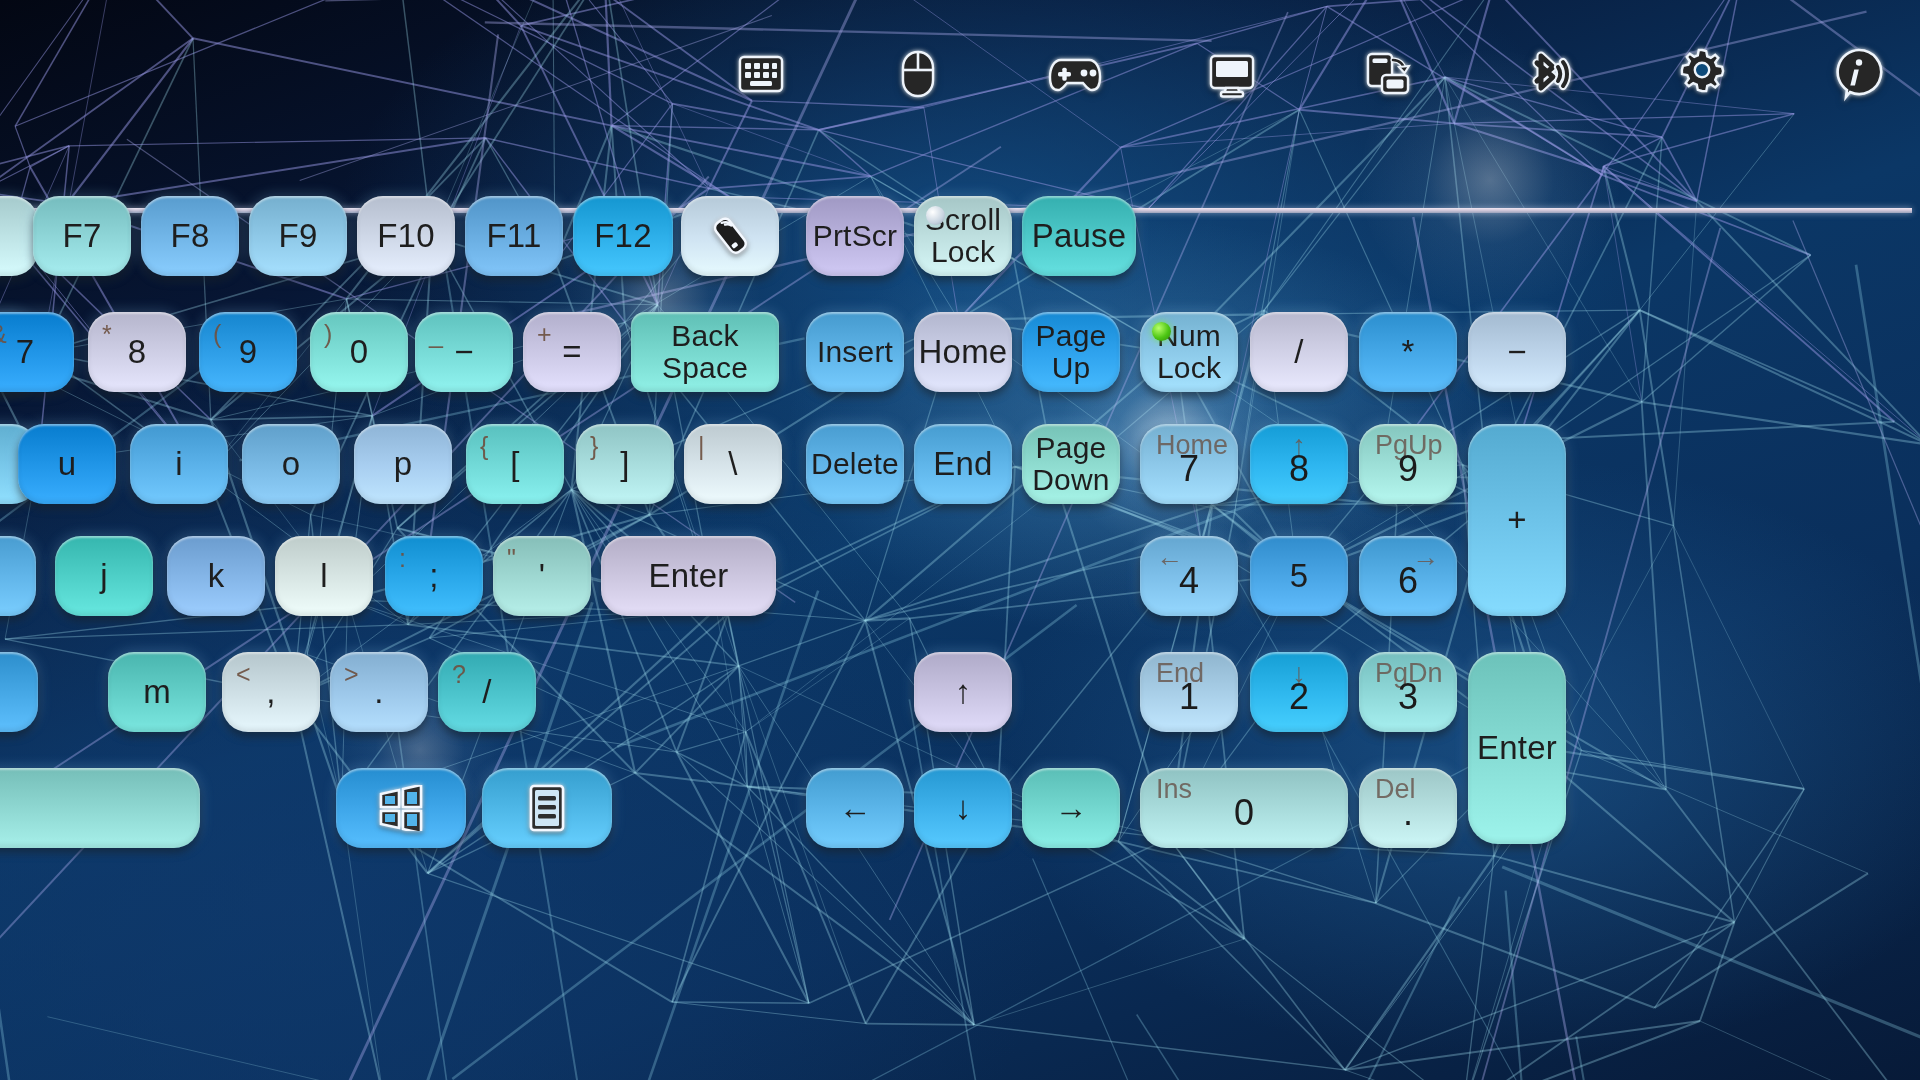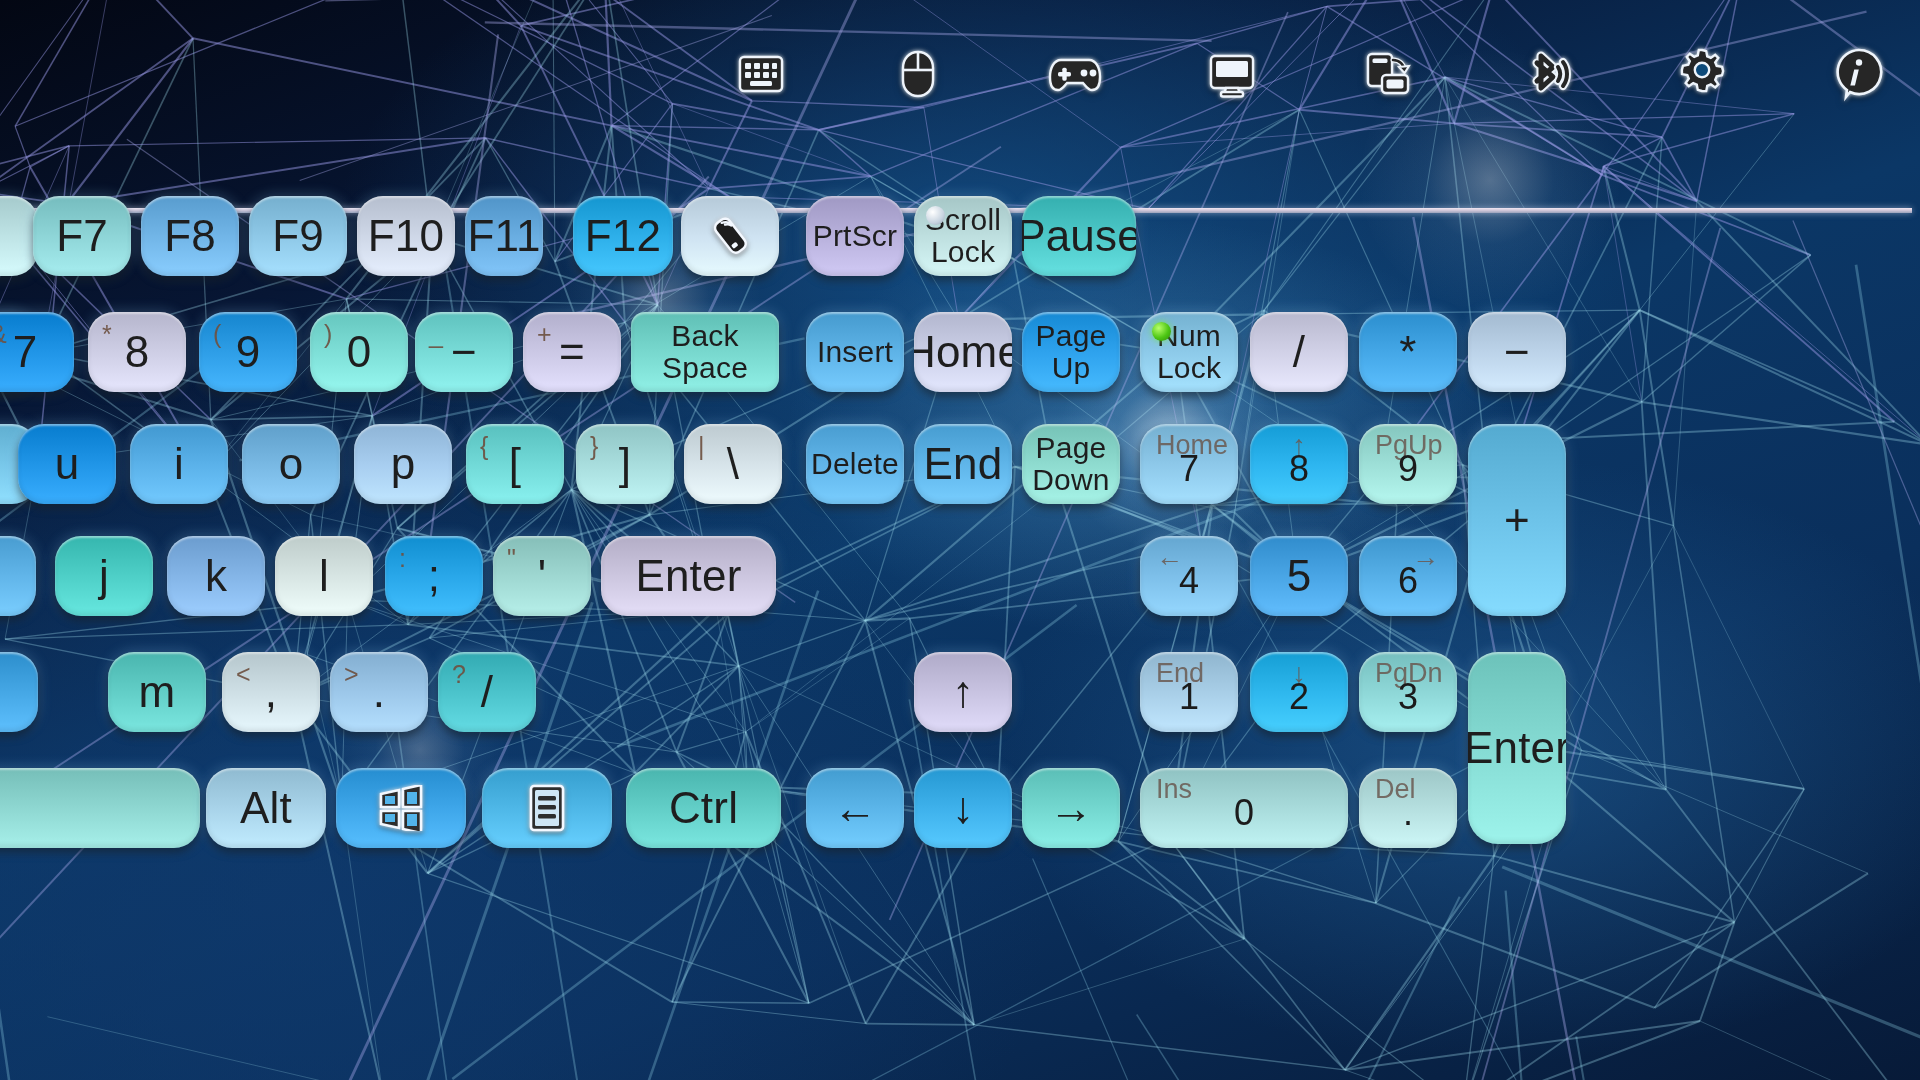--- a/index.html
+++ b/index.html
@@ -40,21 +40,21 @@
     background: linear-gradient(180deg,#f0e6f2 0%, #cfc6d8 50%, #9aa2bb 100%);
     box-shadow: 0 0 6px rgba(220,225,245,0.55); }
 
   
   #keys { position:absolute; left:0; top:0; width:1920px; height:1080px; }
   .key { position:absolute; border-radius:26px;
     box-shadow: 0 5px 9px rgba(0,0,0,0.48), 0 0 14px rgba(150,210,255,0.30),
                 inset 0 2px 2px rgba(255,255,255,0.45), inset 0 -3px 5px rgba(0,0,0,0.10);
     display:flex; align-items:center; justify-content:center;
     color:#1b1b1b; cursor:pointer; user-select:none; overflow:hidden; }
-  .key .lbl { font-size:44px; line-height:1.06; text-align:center; letter-spacing:0.2px;
+  .key .lbl { font-size:33px; line-height:1.06; text-align:center; letter-spacing:0.2px;
     color:#1e1e1e; padding:0 4px; }
   .key.small .lbl { font-size:30px; }
   .key .shift { position:absolute; left:14px; top:8px; font-size:25px; color:#6e5242; opacity:0.92; }
   .key .sec { position:absolute; left:16px; top:6px; font-size:27px; color:#6a5a52; opacity:0.86; }
   .key .sec.ctr { left:0; right:0; text-align:center; }
   .key .num { position:absolute; left:0; right:0; bottom:14px; text-align:center; font-size:36px; }
   .key .led { position:absolute; left:12px; top:10px; width:19px; height:19px; border-radius:50%;
     background: radial-gradient(circle at 35% 32%, #b8ff6a, #4dc614 55%, #2f8c08);
     box-shadow: 0 0 7px rgba(120,240,60,0.75); }
   .key svg { display:block; }
@@ -639,21 +639,21 @@
       </div>
       <div class="key" style="left: 141px; top: 196px; width: 98px; height: 80px; background: linear-gradient(rgb(88, 156, 206) 0%, rgb(114, 182, 232) 52%, rgb(138, 206, 255) 100%);">
         <span class="lbl">F8</span>
       </div>
       <div class="key" style="left: 249px; top: 196px; width: 98px; height: 80px; background: linear-gradient(rgb(117, 175, 206) 0%, rgb(143, 201, 232) 52%, rgb(167, 225, 255) 100%);">
         <span class="lbl">F9</span>
       </div>
       <div class="key" style="left: 357px; top: 196px; width: 98px; height: 80px; background: linear-gradient(rgb(181, 190, 206) 0%, rgb(207, 216, 232) 52%, rgb(231, 240, 255) 100%);">
         <span class="lbl">F10</span>
       </div>
-      <div class="key" style="left: 465px; top: 196px; width: 78px; height: 80px; background: linear-gradient(rgb(80, 148, 200) 0%, rgb(106, 174, 226) 52%, rgb(130, 198, 250) 100%);">
+      <div class="key" style="left: 465px; top: 196px; width: 98px; height: 80px; background: linear-gradient(rgb(80, 148, 200) 0%, rgb(106, 174, 226) 52%, rgb(130, 198, 250) 100%);">
         <span class="lbl">F11</span>
       </div>
       <div class="key" style="left: 573px; top: 196px; width: 100px; height: 80px; background: linear-gradient(rgb(20, 150, 208) 0%, rgb(46, 176, 234) 52%, rgb(70, 200, 255) 100%);">
         <span class="lbl">F12</span>
       </div>
       <div class="key" style="left: 681px; top: 196px; width: 98px; height: 80px; background: linear-gradient(rgb(181, 201, 216) 0%, rgb(207, 227, 242) 52%, rgb(231, 251, 255) 100%);">
         <span>
           <svg width="52" height="52" viewBox="0 0 52 52" class="ico-shadow">
             <g transform="rotate(-38 26 26)">
               <rect x="18" y="8" width="17" height="36" rx="6" fill="#1d1d1d" stroke="#f3f8ff" stroke-width="2.4"></rect>
@@ -836,23 +836,20 @@
         <span class="num">2</span>
       </div>
       <div class="key" style="left: 1359px; top: 652px; width: 98px; height: 80px; background: linear-gradient(rgb(117, 190, 190) 0%, rgb(143, 216, 216) 52%, rgb(167, 240, 240) 100%);">
         <span class="sec">PgDn</span>
         <span class="num">3</span>
       </div>
       <div class="key" style="left: 1468px; top: 652px; width: 98px; height: 192px; background: linear-gradient(rgb(108, 194, 186) 0%, rgb(134, 220, 212) 52%, rgb(158, 244, 236) 100%); border-radius: 30px;">
         <span class="lbl">Enter</span>
       </div>
       <div class="key" style="left: -120px; top: 768px; width: 320px; height: 80px; background: linear-gradient(rgb(117, 190, 184) 0%, rgb(143, 216, 210) 52%, rgb(167, 240, 234) 100%);"></div>
-      <div class="key" style="left: 206px; top: 768px; width: 120px; height: 80px; background: linear-gradient(rgb(143, 186, 208) 0%, rgb(169, 212, 234) 52%, rgb(193, 236, 255) 100%);">
-        <span class="lbl">Alt</span>
-      </div>
       <div class="key" style="left: 336px; top: 768px; width: 130px; height: 80px; background: linear-gradient(rgb(37, 141, 208) 0%, rgb(63, 167, 234) 52%, rgb(87, 191, 255) 100%);">
         <span>
           <svg width="48" height="46" viewBox="0 0 48 46" class="ico-shadow">
             <path d="M4 9l18-4v17H4z" fill="#2d2d2d" stroke="#f3f8ff" stroke-width="2.6"></path>
             <path d="M26 4l18-4v22H26z" fill="#2d2d2d" stroke="#f3f8ff" stroke-width="2.6"></path>
             <path d="M4 26h18v17L4 39z" fill="#2d2d2d" stroke="#f3f8ff" stroke-width="2.6"></path>
             <path d="M26 26h18v22l-18-4z" fill="#2d2d2d" stroke="#f3f8ff" stroke-width="2.6"></path>
             <rect x="8" y="11" width="10" height="8" fill="#52b4ea"></rect>
             <rect x="30" y="7" width="10" height="12" fill="#52b4ea"></rect>
             <rect x="8" y="29" width="10" height="8" fill="#52b4ea"></rect>
@@ -864,23 +861,20 @@
         <span>
           <svg width="42" height="50" viewBox="0 0 42 50" class="ico-shadow">
             <rect x="5" y="3" width="32" height="44" rx="3" fill="#2d2d2d" stroke="#f3f8ff" stroke-width="2.6"></rect>
             <rect x="9" y="7" width="24" height="36" rx="1.5" fill="#cfe6f5"></rect>
             <rect x="12" y="13" width="18" height="4.5" rx="1.6" fill="#2d2d2d"></rect>
             <rect x="12" y="22" width="18" height="4.5" rx="1.6" fill="#2d2d2d"></rect>
             <rect x="12" y="31" width="18" height="4.5" rx="1.6" fill="#2d2d2d"></rect>
           </svg>
         </span>
       </div>
-      <div class="key" style="left: 626px; top: 768px; width: 155px; height: 80px; background: linear-gradient(rgb(73, 181, 174) 0%, rgb(99, 207, 200) 52%, rgb(123, 231, 224) 100%);">
-        <span class="lbl">Ctrl</span>
-      </div>
       <div class="key" style="left: 806px; top: 768px; width: 98px; height: 80px; background: linear-gradient(rgb(66, 156, 208) 0%, rgb(92, 182, 234) 52%, rgb(116, 206, 255) 100%);">
         <span class="lbl">←</span>
       </div>
       <div class="key" style="left: 914px; top: 768px; width: 98px; height: 80px; background: linear-gradient(rgb(37, 152, 210) 0%, rgb(63, 178, 236) 52%, rgb(87, 202, 255) 100%);">
         <span class="lbl">↓</span>
       </div>
       <div class="key" style="left: 1022px; top: 768px; width: 98px; height: 80px; background: linear-gradient(rgb(90, 190, 182) 0%, rgb(116, 216, 208) 52%, rgb(140, 240, 232) 100%);">
         <span class="lbl">→</span>
       </div>
       <div class="key" style="left: 1140px; top: 768px; width: 208px; height: 80px; background: linear-gradient(rgb(143, 194, 194) 0%, rgb(169, 220, 220) 52%, rgb(193, 244, 244) 100%);">

